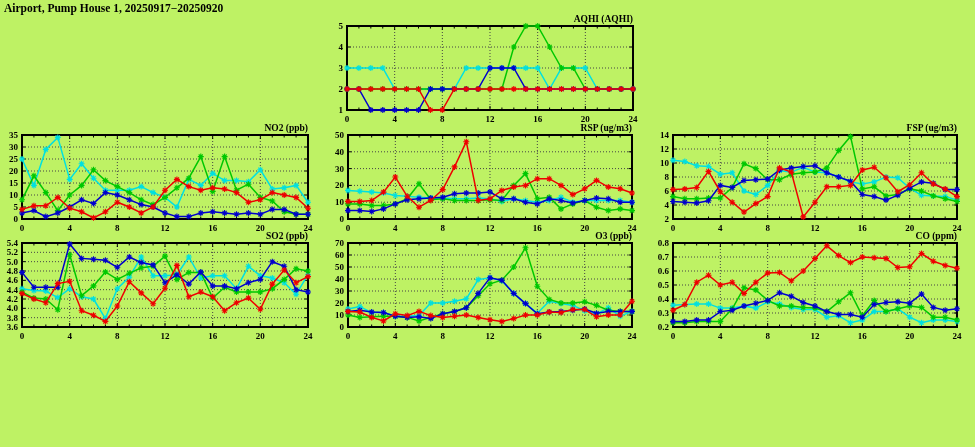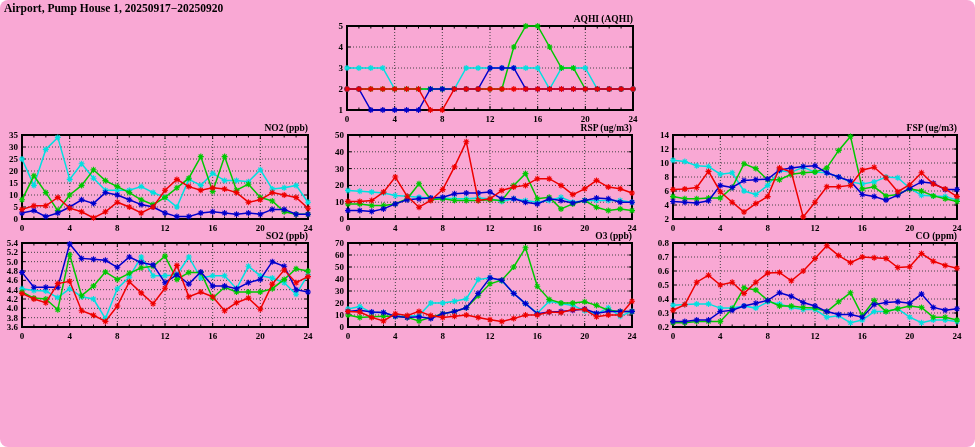--- a/index.html
+++ b/index.html
@@ -1,17 +1,17 @@
 <!DOCTYPE html>
 <html><head>
 <meta charset="utf-8">
 <style>
   html,body{margin:0;padding:0;background:#ffffff;}
-  #page{position:relative;width:975px;height:447px;background:#f9a8d4;overflow:hidden;
-        font-family:"Liberation Serif","DejaVu Serif",serif;border-radius:8px;}
+  #page{position:relative;width:975px;height:447px;background:#bef264;overflow:hidden;
+        font-family:"Liberation Serif","DejaVu Serif",serif;}
   #page-title{position:absolute;left:4px;top:2px;font-size:11.5px;font-weight:bold;color:#000;
         letter-spacing:0px;white-space:nowrap;}
   #charts-canvas{position:absolute;left:0;top:0;}
   .ticktext{font-family:"Liberation Serif","DejaVu Serif",serif;font-size:9px;font-weight:bold;fill:#000;}
   .charttitle{font-family:"Liberation Serif","DejaVu Serif",serif;font-size:9.5px;font-weight:bold;fill:#000;}
 </style>
 </head>
 <body>
 
 <div id="page">

